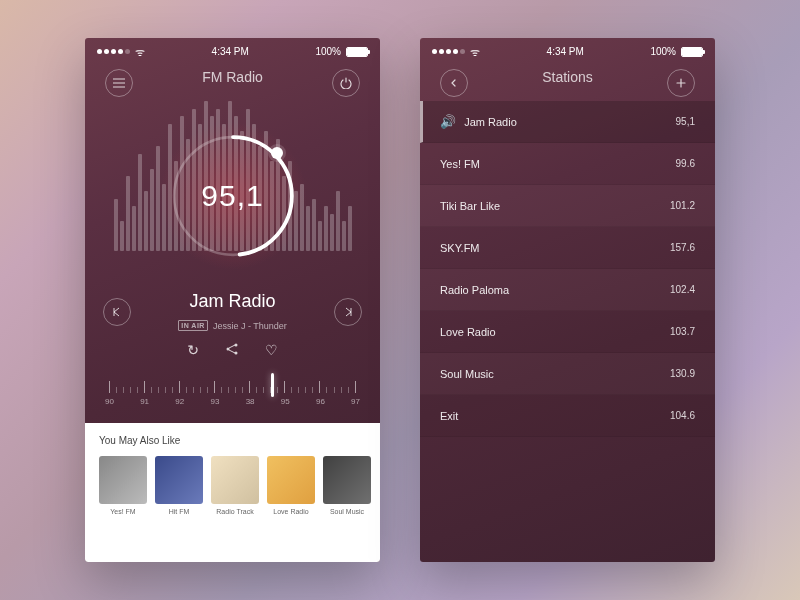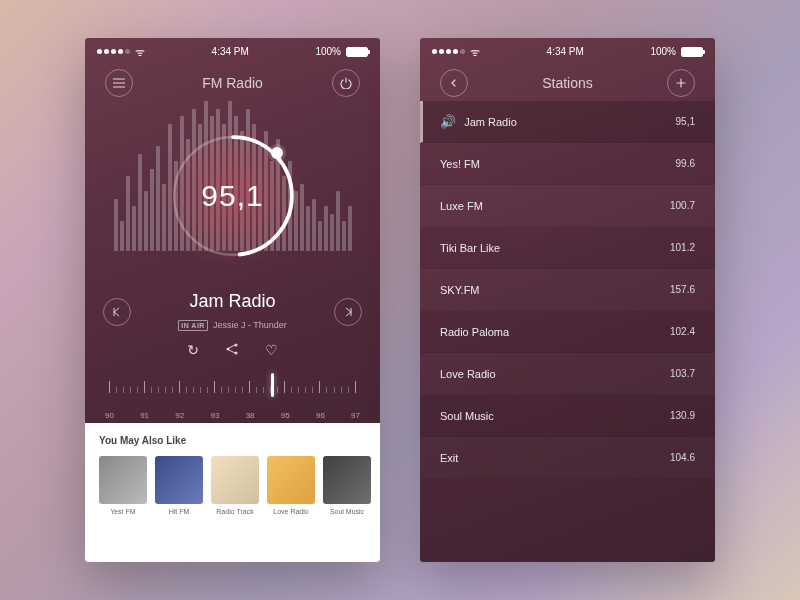--- a/index.html
+++ b/index.html
@@ -7,47 +7,47 @@
 .phone{width:295px;height:524px;border-radius:3px;overflow:hidden;box-shadow:0 20px 50px rgba(0,0,0,.25);position:relative;background:linear-gradient(160deg,#6b3a4a 0%,#5a2f42 30%,#4d2838 60%,#3f2230 100%)}
 .statusbar{display:flex;align-items:center;justify-content:space-between;padding:6px 12px 2px;font-size:10px;color:#fff;font-weight:500}
 .sb-left,.sb-right{display:flex;align-items:center;gap:5px}
 .dots{display:flex;gap:2px}
 .dot{width:5px;height:5px;border-radius:50%;background:#fff}
 .dot.off{background:rgba(255,255,255,.3)}
 .wifi{font-size:11px}
 .batt{width:22px;height:10px;border:1px solid #fff;border-radius:2px;position:relative}
 .batt::after{content:"";position:absolute;right:-3px;top:2px;width:2px;height:4px;background:#fff;border-radius:0 1px 1px 0}
 .batt i{display:block;height:100%;width:100%;background:#fff;border-radius:1px}
-.navbar{display:flex;align-items:center;justify-content:space-between;padding:8px 20px 4px}
+.navbar{display:flex;align-items:flex-start;justify-content:space-between;padding:8px 20px 4px}
 .nav-title{color:rgba(255,255,255,.75);font-size:14px;font-weight:300}
 .round-btn{width:28px;height:28px;border:1px solid rgba(255,255,255,.35);border-radius:50%;display:flex;align-items:center;justify-content:center;color:rgba(255,255,255,.8)}
 .tuner-area{position:relative;height:190px;display:flex;align-items:center;justify-content:center}
 .eq{position:absolute;inset:0;display:flex;align-items:flex-end;justify-content:center;gap:2px;padding:0 20px 40px;opacity:.25}
 .eq span{width:4px;background:#fff;border-radius:1px}
 .dial{position:relative;width:128px;height:128px;z-index:2}
 .dial svg{width:100%;height:100%;transform:rotate(-90deg)}
 .dial-knob{position:absolute;width:12px;height:12px;background:#fff;border-radius:50%;box-shadow:0 0 0 3px rgba(255,255,255,.15)}
 .freq{position:absolute;inset:0;display:flex;align-items:center;justify-content:center;color:#fff;font-size:30px;font-weight:300;letter-spacing:1px}
 .glow{position:absolute;width:160px;height:160px;background:radial-gradient(circle,rgba(200,70,80,.45) 0%,rgba(200,70,80,0) 65%);z-index:1}
 .now-playing{text-align:center;color:#fff;padding:0 18px;position:relative}
 .np-row{display:flex;align-items:center;justify-content:space-between}
 .np-center{flex:1}
 .station-name{font-size:18px;font-weight:300;margin-bottom:2px}
-.track{font-size:9px;color:rgba(255,255,255,.6);display:inline-flex;align-items:flex-start;gap:5px}
+.track{font-size:9px;color:rgba(255,255,255,.6);display:inline-flex;align-items:center;gap:5px}
 .in-air{font-size:7px;font-weight:700;letter-spacing:.5px;border:1px solid rgba(255,255,255,.5);padding:1px 2px;border-radius:1px}
 .actions{display:flex;justify-content:center;gap:26px;margin-top:10px;color:rgba(255,255,255,.8)}
 .actions span{font-size:14px;cursor:pointer}
 .scale{margin:16px 0 4px;position:relative;height:44px}
 .ticks{display:flex;justify-content:space-between;padding:0 24px;height:18px;align-items:flex-end}
 .ticks i{width:1px;background:rgba(255,255,255,.3);height:6px}
 .ticks i.maj{height:12px;background:rgba(255,255,255,.55)}
-.scale-labels{display:flex;justify-content:space-between;padding:0 20px;margin-top:18px;font-size:8px;color:rgba(255,255,255,.55)}
+.scale-labels{display:flex;justify-content:space-between;padding:0 20px;margin-top:4px;font-size:8px;color:rgba(255,255,255,.55)}
 .needle{position:absolute;top:-2px;left:63%;width:3px;height:24px;background:#fff;border-radius:2px;box-shadow:0 0 6px rgba(255,255,255,.5)}
 .suggest{background:#fff;flex:1;padding:12px 14px 0}
-.suggest h4{font-size:10px;font-weight:700;color:#444;margin-bottom:10px}
+.suggest h4{font-size:10px;font-weight:400;color:#444;margin-bottom:10px}
 .cards{display:flex;gap:8px}
 .card{width:48px;text-align:center}
 .thumb{width:48px;height:48px;border-radius:3px;margin-bottom:4px}
 .card-label{font-size:7px;color:#666;white-space:nowrap;overflow:hidden;text-overflow:ellipsis}
 .phone-left{display:flex;flex-direction:column}
 .phone-right{display:flex;flex-direction:column}
 .station-list{flex:1;display:flex;flex-direction:column}
 .srow{display:flex;align-items:center;justify-content:space-between;padding:0 20px;height:42px;font-size:11px;color:rgba(255,255,255,.9);border-bottom:1px solid rgba(0,0,0,.06)}
 .srow:nth-child(odd){background:rgba(255,255,255,.02)}
 .srow:nth-child(even){background:rgba(0,0,0,.04)}
@@ -308,26 +308,20 @@
         <span class="sfreq">95,1</span>
       </div>
       <div class="srow">
         <div class="sname">
           <span>Yes! FM</span>
         </div>
         <span class="sfreq">99.6</span>
       </div>
       <div class="srow">
         <div class="sname">
-          <span>Luxe FM</span>
-        </div>
-        <span class="sfreq">100.7</span>
-      </div>
-      <div class="srow">
-        <div class="sname">
           <span>Tiki Bar Like</span>
         </div>
         <span class="sfreq">101.2</span>
       </div>
       <div class="srow">
         <div class="sname">
           <span>SKY.FM</span>
         </div>
         <span class="sfreq">157.6</span>
       </div>

